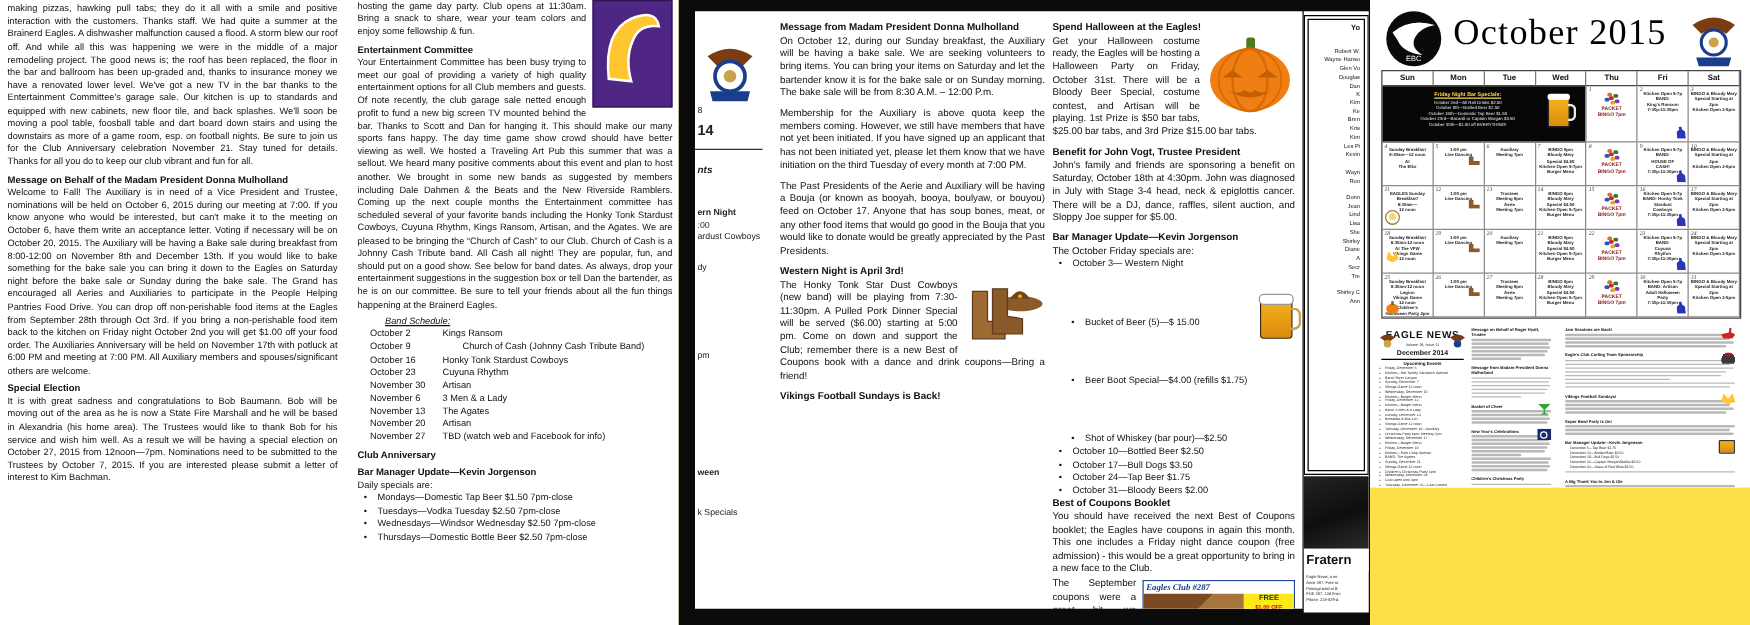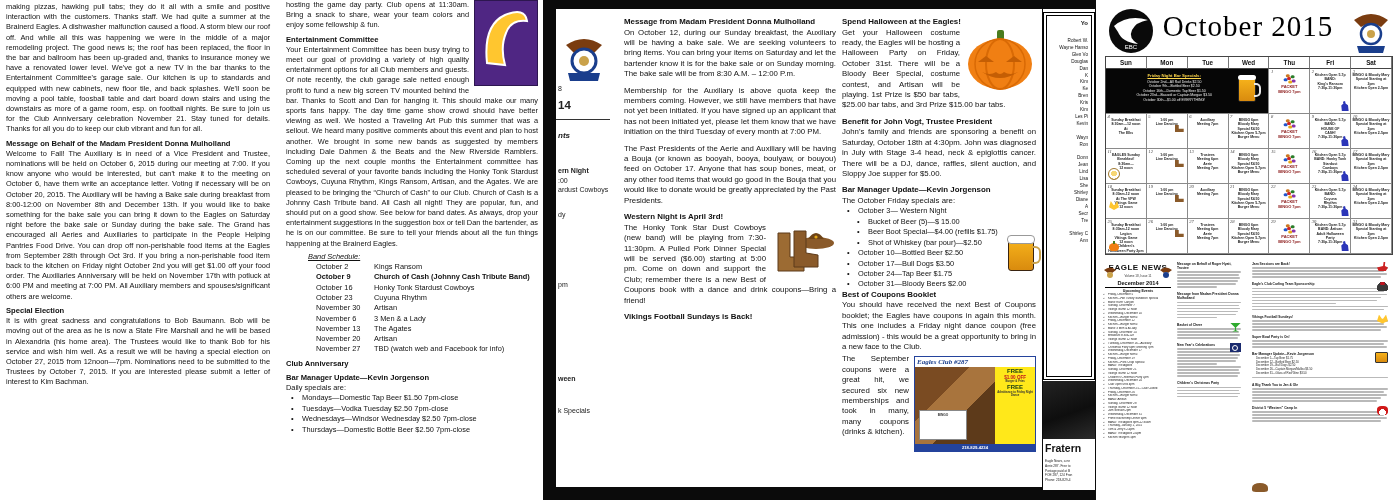--- a/index.html
+++ b/index.html
@@ -5,28 +5,28 @@
   html,body{margin:0;padding:0;background:#444;}
   .canvas{position:relative;width:1400px;height:500px;background:#fde047;overflow:hidden;
     font-family:"Liberation Sans","DejaVu Sans",sans-serif;color:#111;}
   
   .page-left{position:absolute;left:0;top:0;width:543px;height:500px;background:#fff;overflow:hidden;}
   .pl-col1{position:absolute;left:6px;top:2px;width:264px;}
   .pl-col2{position:absolute;left:286px;top:0;width:252px;}
   .body{font-size:7.4px;line-height:10.2px;text-align:justify;margin:0 0 3px 0;}
   .hd{font-size:7.6px;font-weight:bold;margin:4px 0 0 0;line-height:10.2px;}
   .band-label{font-size:7.4px;font-style:italic;text-decoration:underline;margin-left:22px;line-height:10.2px;}
-  .band-rows{margin-left:30px;}
+  .band-rows{margin-left:10px;}
   .band-row{display:flex;font-size:7.4px;line-height:10.3px;}
   .band-row .bdate{width:58px;flex:none;}
-  .band-row.b{font-weight:bold;}
+  .band-row.b{font-weight:normal;gap:16px;}
   .blist{margin:0;}
   .mli{position:relative;padding-left:16px;font-size:7.4px;line-height:10.4px;}
   .mli::before{content:"•";position:absolute;left:5px;}
-  .mli.l2{padding-left:26px;}
+  .mli.l2{padding-left:26px;margin-top:36px;}
   .mli.l2::before{left:15px;}
   .vik-logo-lg{float:right;width:62px;height:84px;margin:0 0 2px 5px;background:#4f2683;border:1px solid #2d1650;}
   .hal{position:relative;min-height:52px;padding-right:58px;}
   .witch{position:absolute;right:0;top:-2px;}
   
   .mid-backdrop{position:absolute;left:543px;top:0;width:553px;height:500px;background:#0b0b0b;}
   .page-mid{position:absolute;left:556px;top:9px;width:486px;height:478px;background:#fff;overflow:hidden;}
   .edge-strip{position:absolute;left:0;top:0;width:62px;height:478px;overflow:hidden;}
   .frag{position:absolute;left:2px;font-size:7px;color:#222;white-space:nowrap;}
   .frag.b{font-weight:bold;}
@@ -67,21 +67,21 @@
   .off-hd{font-size:6px;font-weight:bold;text-align:right;padding:4px 3px 0 0;}
   .off-names{margin-top:12px;}
   .off-name{font-size:4.6px;line-height:6.9px;text-align:right;padding-right:3px;white-space:nowrap;min-height:6.9px;}
   .off-photo{position:absolute;left:0;top:372px;width:52px;height:58px;
     background:linear-gradient(160deg,#232323,#0e0e0e 55%,#2c2c2c);}
   .off-banner{position:absolute;left:0;top:430px;width:52px;height:18px;background:#fff;
     font-weight:800;font-size:10.5px;line-height:18px;padding-left:2px;white-space:nowrap;overflow:hidden;}
   .off-fine{position:absolute;left:2px;top:450px;width:50px;}
   .off-fine div{font-size:3.2px;line-height:4.8px;white-space:nowrap;color:#222;}
   
-  .page-right{position:absolute;left:1096px;top:0;width:304px;height:500px;background:#fff;overflow:hidden;}
+  .page-right{position:absolute;left:1096px;top:0;width:304px;height:390px;background:#fff;overflow:hidden;}
   .cal-title{position:absolute;left:0;top:10px;width:100%;text-align:center;
     font-family:"Liberation Serif","DejaVu Serif",serif;font-size:29px;letter-spacing:1px;color:#000;}
   .ebc-logo{position:absolute;left:12px;top:8px;}
   .foe-logo{position:absolute;right:8px;top:8px;}
   .cal{position:absolute;left:9px;top:56px;width:286px;display:grid;
     grid-template-columns:repeat(7,1fr);grid-template-rows:12px 45px 35px 35px 35px 35px;
     border:1px solid #444;background:#fff;}
   .wd{border-right:0.5px solid #777;border-bottom:1px solid #444;font-size:6.3px;font-weight:bold;
     text-align:center;line-height:12px;}
   .cal-cell{position:relative;border-right:0.5px solid #8a8a8a;border-bottom:0.5px solid #8a8a8a;

